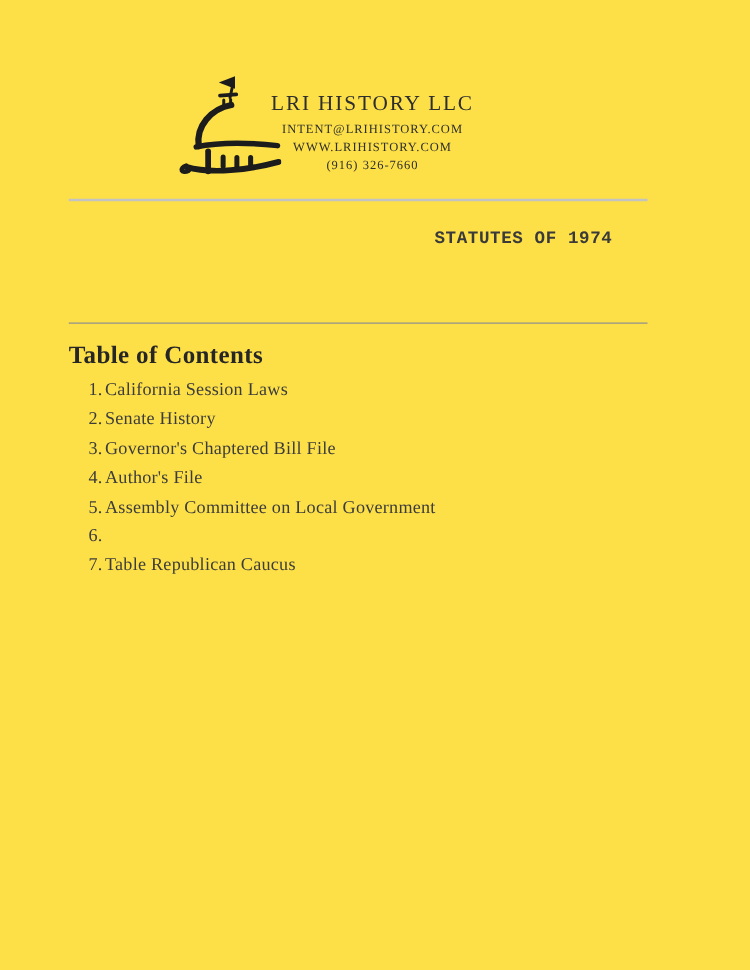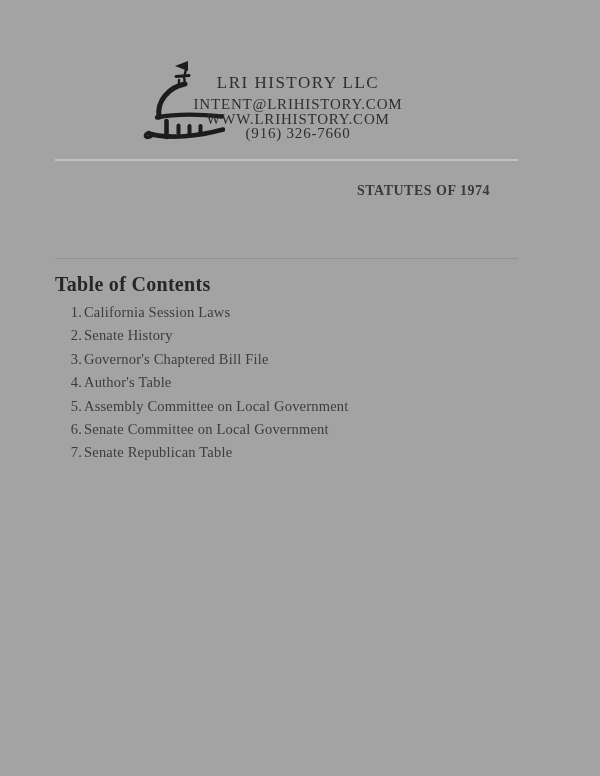--- a/index.html
+++ b/index.html
@@ -11,21 +11,21 @@
     width: 600px;
     height: 776px;
     position: relative;
     font-family: "Liberation Serif", serif;
     color: #3a3a3a;
     overflow: hidden;
   }
   .page {
     position: absolute;
     inset: 0;
-    background: #a3a3a3;
+    background: #fde047;
   }
 
   
   .logo {
     position: absolute;
     left: 141px;
     top: 59px;
     width: 84px;
     height: 82px;
   }
@@ -38,21 +38,21 @@
   }
   .company-name {
     font-size: 17px;
     letter-spacing: 1.5px;
     line-height: 22px;
     color: #2e2e2e;
     margin-bottom: 3px;
     white-space: nowrap;
   }
   .contact-line {
-    font-size: 15px;
+    font-size: 10px;
     letter-spacing: 0.8px;
     line-height: 14.6px;
     color: #2e2e2e;
     white-space: nowrap;
   }
 
   
   .rule-top {
     position: absolute;
     left: 55px;
@@ -69,20 +69,21 @@
     height: 1px;
     background: #909090;
   }
 
   
   .doc-info {
     position: absolute;
     right: 110px;
     top: 180px;
     text-align: left;
+    font-family: Liberation Mono, monospace;
   }
   .doc-line {
     font-size: 14px;
     font-weight: bold;
     letter-spacing: 0.5px;
     line-height: 22.4px;
     color: #3a3a3a;
     white-space: pre;
   }
 
@@ -179,29 +180,28 @@
     <div class="toc-item">
       <span class="toc-num">2.</span>
       <span class="toc-label">Senate History</span>
     </div>
     <div class="toc-item">
       <span class="toc-num">3.</span>
       <span class="toc-label">Governor's Chaptered Bill File</span>
     </div>
     <div class="toc-item">
       <span class="toc-num">4.</span>
-      <span class="toc-label">Author's Table</span>
+      <span class="toc-label">Author's File</span>
     </div>
     <div class="toc-item">
       <span class="toc-num">5.</span>
       <span class="toc-label">Assembly Committee on Local Government</span>
     </div>
     <div class="toc-item">
       <span class="toc-num">6.</span>
-      <span class="toc-label">Senate Committee on Local Government</span>
     </div>
     <div class="toc-item">
       <span class="toc-num">7.</span>
-      <span class="toc-label">Senate Republican Table</span>
+      <span class="toc-label">Table Republican Caucus</span>
     </div>
   </div>
 
 </div>
 
 </body></html>

